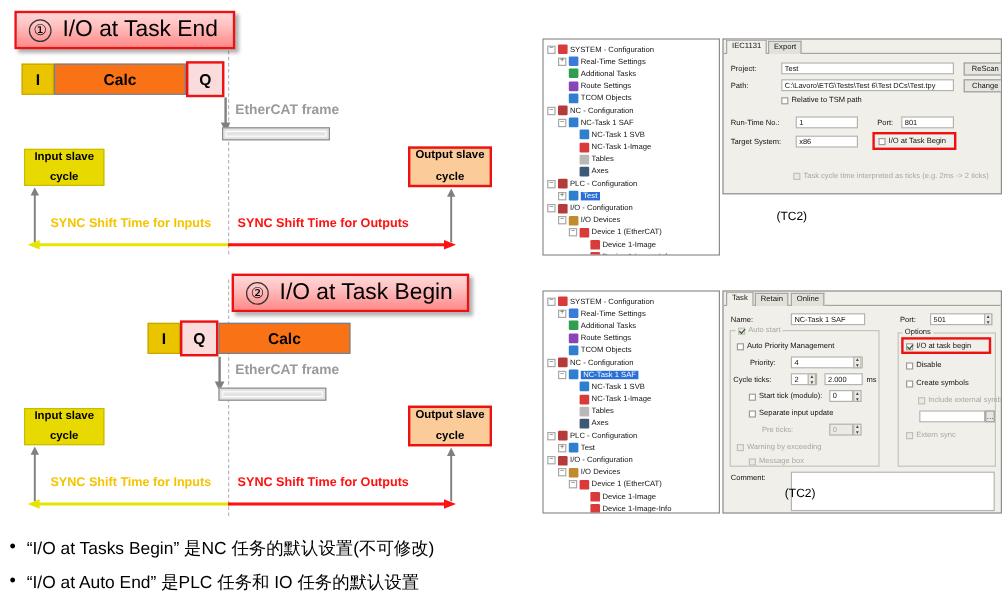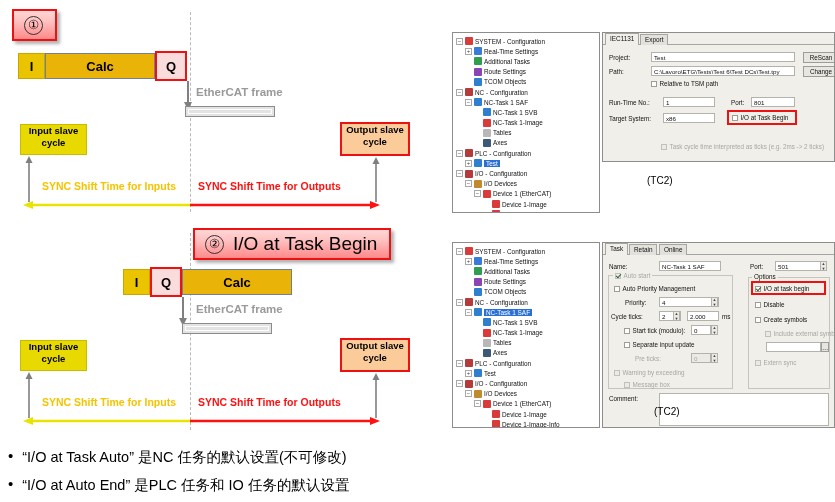--- a/index.html
+++ b/index.html
@@ -33,35 +33,35 @@
     display:inline-block;
     width:19px; height:19px; line-height:17px;
     border:1.3px solid #333; border-radius:50%;
     text-align:center; font-size:12.5px;
   }
 
   
   .blk { position:absolute; display:flex; align-items:center; justify-content:center;
          font-weight:bold; font-size:13px; color:#000; }
   .blk-i { background:#ebc400; border:1px solid #c9a500; }
-  .blk-calc { background:#eab308; border:1px solid #6f8199; }
+  .blk-calc { background:#f97316; border:1px solid #6f8199; }
   .blk-q { background:#fbdcdc; border:2.5px solid #ee1111; }
 
   
   .vline { position:absolute; width:0; border-left:1px dashed #b9b9b9; }
 
   
   .ecat-label { position:absolute; color:#9a9a9a; font-size:11.5px; font-weight:bold; white-space:nowrap;}
   .ecat-bar { position:absolute; background:#e3e3e3; border:1.6px solid #8b8b8b; }
   .ecat-bar::after{ content:""; position:absolute; left:2px; top:2px; right:2px; bottom:2px;
                     border:1px solid #fdfdfd; }
 
   
   .slave {
-    position:absolute; display:flex; flex-direction:column; align-items:center; justify-content:flex-start;
+    position:absolute; display:flex; flex-direction:column; align-items:center; justify-content:space-between;
     font-size:9.5px; font-weight:bold; color:#000; line-height:1.25; text-align:center;
   }
   .slave-in  { background:#e8d900; border:1px solid #c8bb00; }
   .slave-out { background:#fbcb9a; border:2px solid #ee1111; }
   .sync-label { position:absolute; font-size:10.5px; font-weight:bold; white-space:nowrap; }
   .sync-in  { color:#f5c400; }
   .sync-out { color:#ff1111; }
   .tree { position:absolute; background:#ffffff; border:1px solid #8d8d8d; overflow:hidden;
           font-size:6.4px; color:#111; padding:3px 2px 0 3px; }
   .tnode { display:flex; align-items:center; gap:2px; height:10.2px; white-space:nowrap; }
@@ -103,20 +103,21 @@
 <body>
 
 <div class="stage">
 
   <div class="abs" style="left:0;top:0;width:430px;height:225px;">
 
     <div class="vline" style="left:190px;top:12px;height:200px;"></div>
 
     <div class="banner" style="left:12px;top:9px;height:32px;">
       <span class="circnum">①</span>
+      <span>I/O at Task End</span>
     </div>
 
     <div class="blk blk-i" style="left:18px;top:53px;width:27px;height:26px;">I</div>
     <div class="blk blk-calc" style="left:45px;top:53px;width:110px;height:26px;">Calc</div>
     <div class="blk blk-q" style="left:155px;top:51px;width:32px;height:30px;">Q</div>
 
     <div class="abs" style="left:183px;top:81px;">
       <svg width="16" height="30" viewBox="0 0 16 30">
         <line x1="5" y1="0" x2="5" y2="23" stroke="#808080" stroke-width="2"></line>
         <polygon points="5,29 1,21 9,21" fill="#808080"></polygon>
@@ -545,20 +546,20 @@
 
       <div class="flabel" style="left:6px;top:152px;">Comment:</div>
       <div class="finput" style="left:56px;top:150px;width:170px;height:33px;"></div>
     </div>
 
     <div class="tc2" style="left:202px;top:164px;">(TC2)</div>
   </div>
 
   <div class="bullet" style="left:8px;top:448px;">
     <span class="dot">•</span>
-    <span>“I/O at Task Auto” 是NC 任务的默认设置(不可修改)</span>
+    <span>“I/O at Tasks Begin” 是NC 任务的默认设置(不可修改)</span>
   </div>
   <div class="bullet" style="left:8px;top:476px;">
     <span class="dot">•</span>
     <span>“I/O at Auto End” 是PLC 任务和 IO 任务的默认设置</span>
   </div>
 
 </div>
 
 </body></html>

